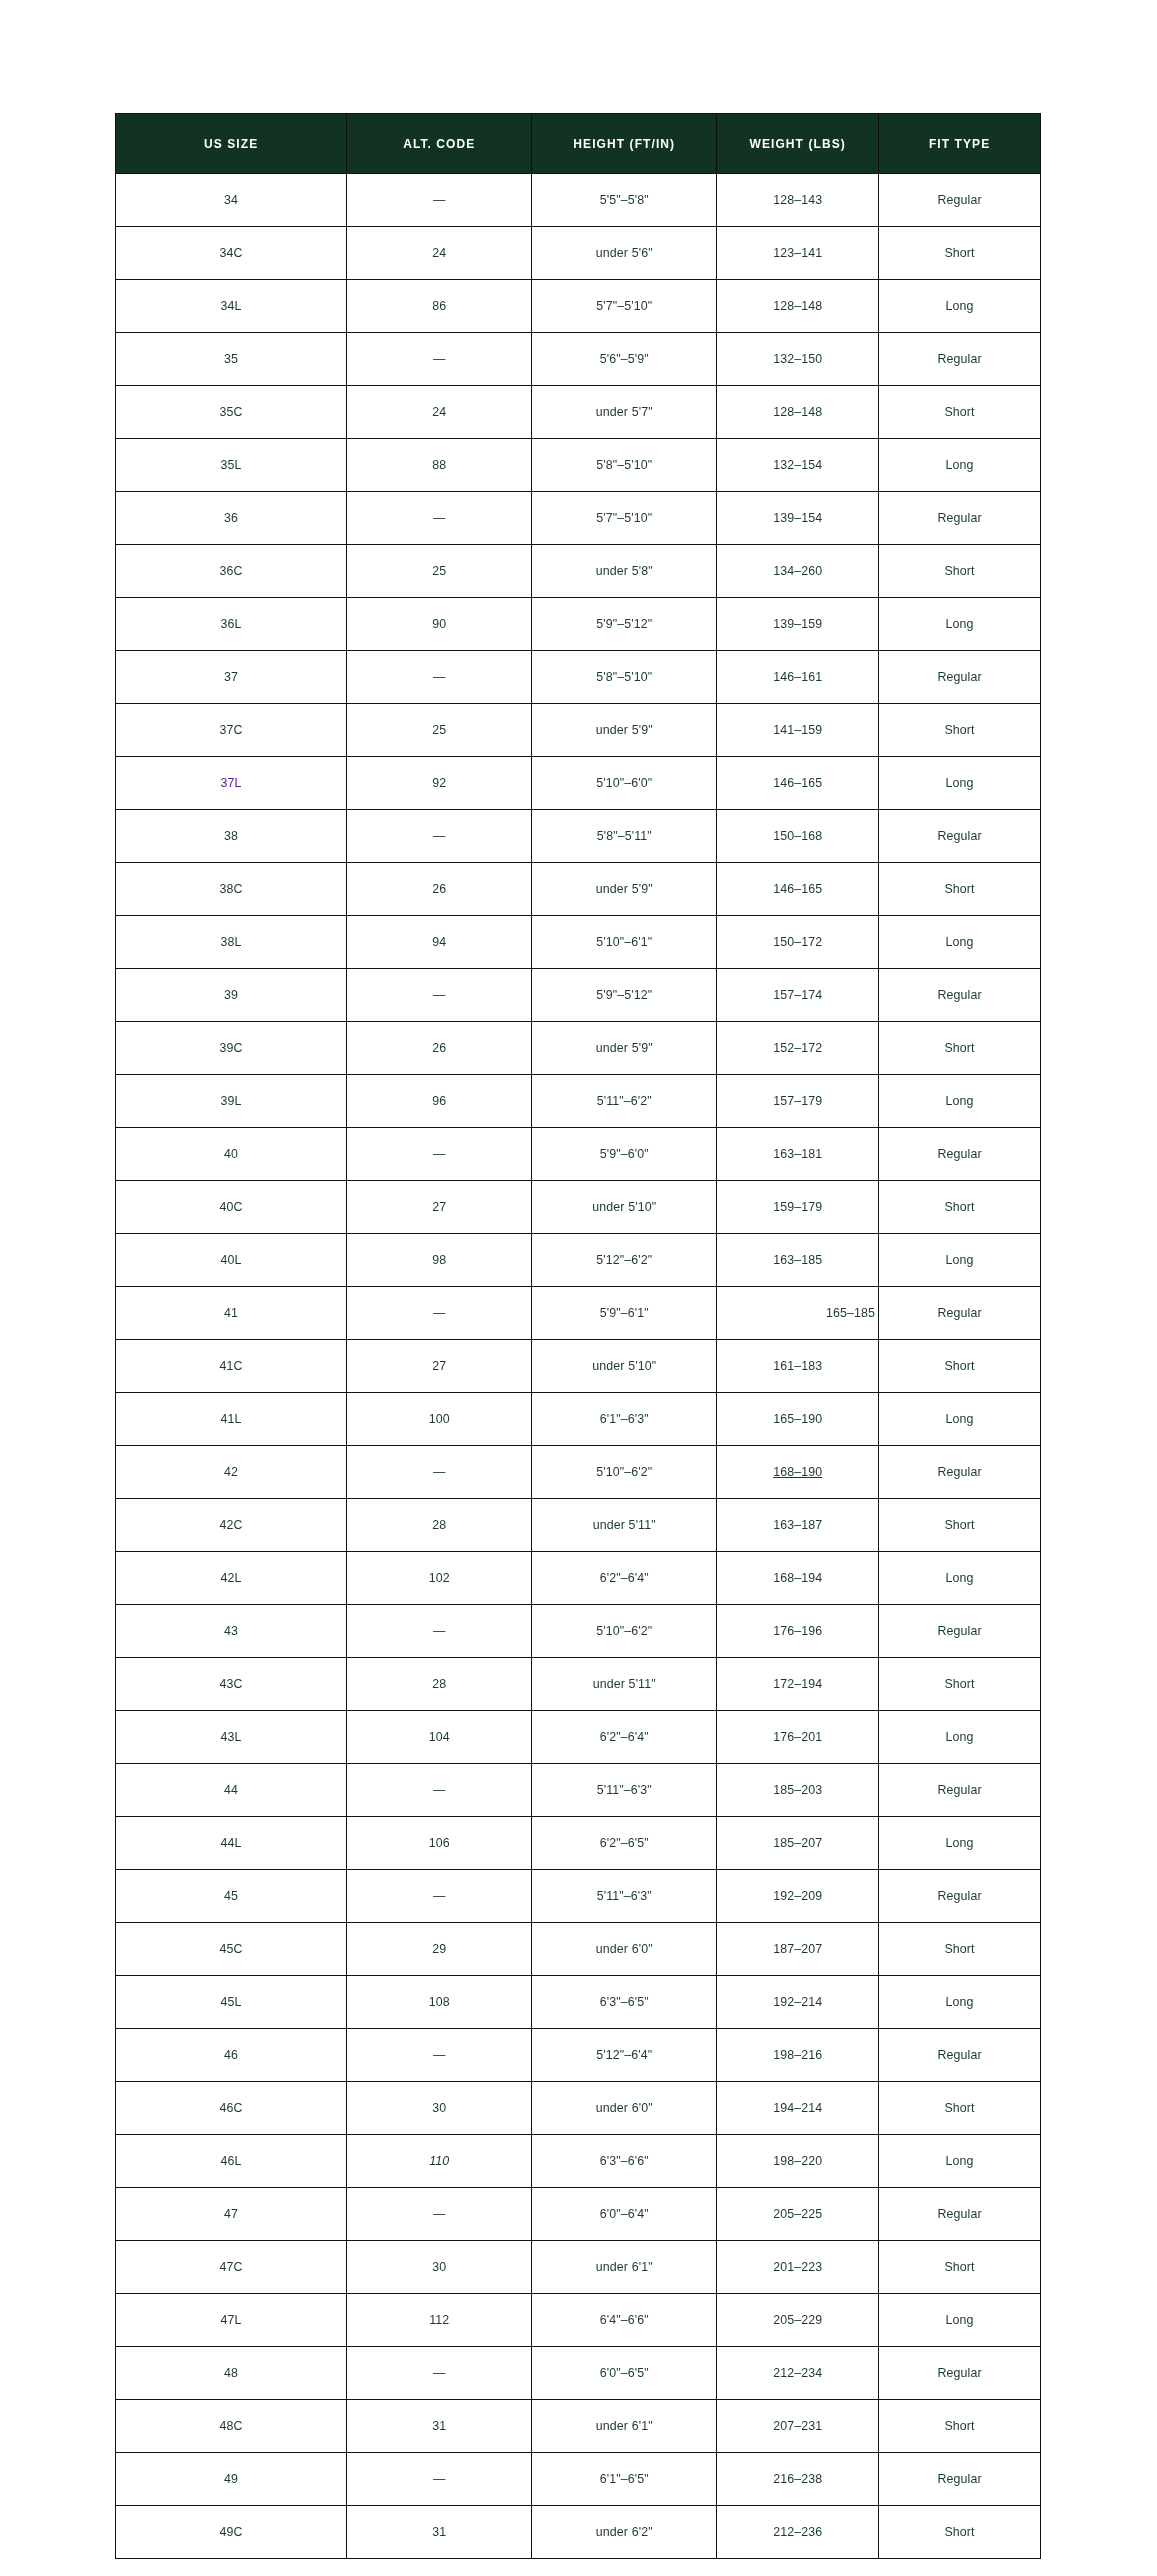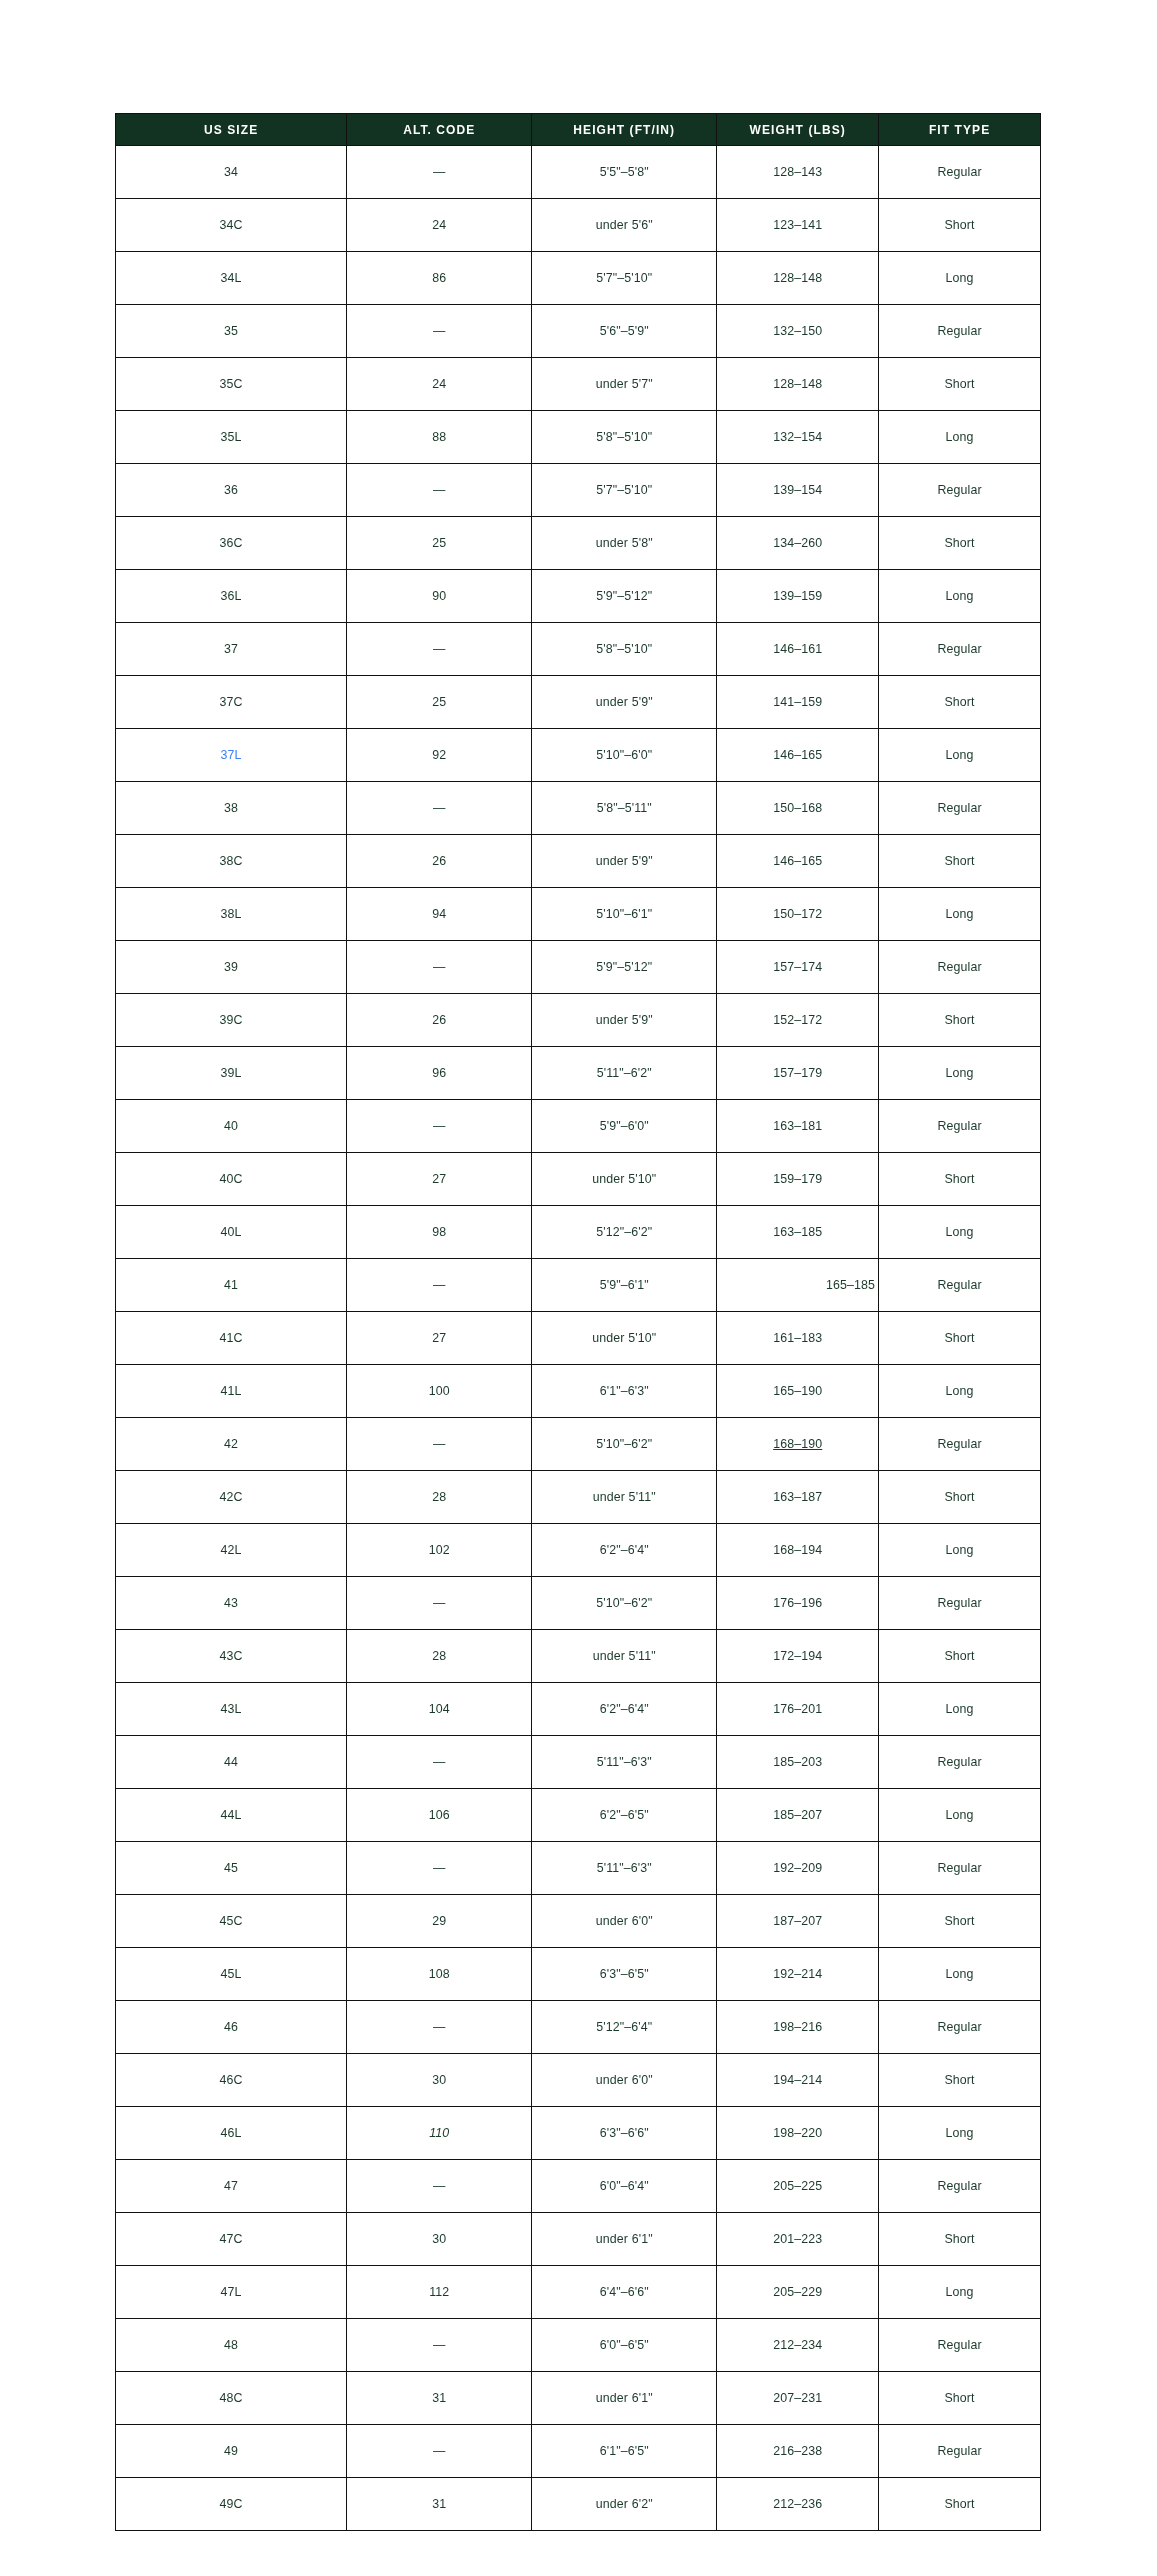--- a/index.html
+++ b/index.html
@@ -40,21 +40,21 @@
 
   thead th {
     background: #123322;
     color: #ffffff;
     font-size: 12px;
     font-weight: 700;
     letter-spacing: 0.09em;
     text-transform: uppercase;
     text-align: center;
     vertical-align: middle;
-    height: 32px;
+    height: 60px;
     border: 0.8px solid #111111;
     padding: 0 3.1px;
     box-sizing: border-box;
     white-space: nowrap;
   }
   tbody td {
     background: #ffffff;
     color: #1b3a2b;
     font-size: 12.4px;
     font-weight: 400;
@@ -165,21 +165,21 @@
             <td style="color: rgb(27, 58, 43); border-color: rgb(17, 17, 17);">Regular</td>
           </tr>
           <tr>
             <td style="color: rgb(27, 58, 43); border-color: rgb(17, 17, 17);">37C</td>
             <td style="color: rgb(27, 58, 43); border-color: rgb(17, 17, 17);">25</td>
             <td style="color: rgb(27, 58, 43); border-color: rgb(17, 17, 17);">under 5'9"</td>
             <td style="color: rgb(27, 58, 43); border-color: rgb(17, 17, 17);">141–159</td>
             <td style="color: rgb(27, 58, 43); border-color: rgb(17, 17, 17);">Short</td>
           </tr>
           <tr>
-            <td style="color: #3b82f6; border-color: rgb(17, 17, 17); margin-top: 29px;">37L</td>
+            <td style="color: #4c1d95; border-color: rgb(17, 17, 17); margin-top: 29px;">37L</td>
             <td style="color: rgb(27, 58, 43); border-color: rgb(17, 17, 17);">92</td>
             <td style="color: rgb(27, 58, 43); border-color: rgb(17, 17, 17);">5'10"–6'0"</td>
             <td style="color: rgb(27, 58, 43); border-color: rgb(17, 17, 17);">146–165</td>
             <td style="color: rgb(27, 58, 43); border-color: rgb(17, 17, 17);">Long</td>
           </tr>
           <tr>
             <td style="color: rgb(27, 58, 43); border-color: rgb(17, 17, 17);">38</td>
             <td class="dash" style="color: rgb(27, 58, 43); border-color: rgb(17, 17, 17);">—</td>
             <td style="color: rgb(27, 58, 43); border-color: rgb(17, 17, 17);">5'8"–5'11"</td>
             <td style="color: rgb(27, 58, 43); border-color: rgb(17, 17, 17);">150–168</td>

